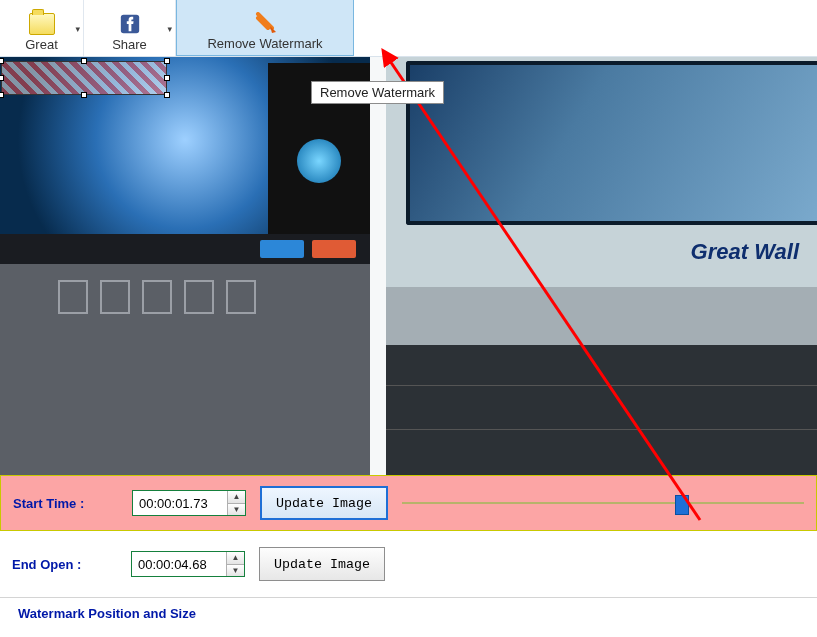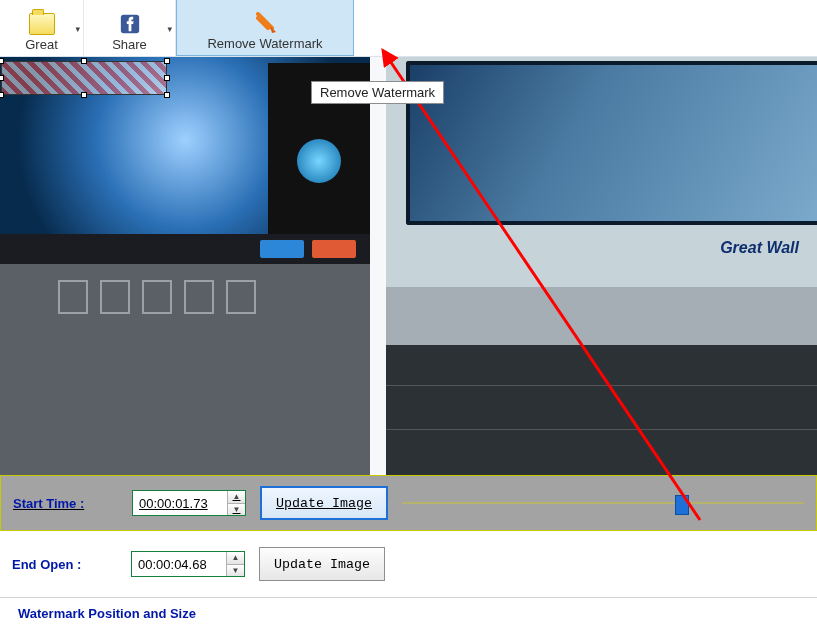--- a/index.html
+++ b/index.html
@@ -118,21 +118,21 @@
       filter: blur(0.5px);
     }
     .rb .screen {
       position:absolute; left:20px; right:0; top:4px; height:164px;
       background: linear-gradient(120deg,#1a3f68,#4a7aa1 40%,#7aa9cc);
       border:4px solid #0b1b2b; border-right:none; border-radius:3px 0 0 3px;
     }
     .rb .gw {
       position:absolute; right:18px; top:182px;
       font-style: italic; font-weight:700; color:#0e2e6e;
-      font-size:16px;
+      font-size:22px;
     }
     .rb .kb {
       position:absolute; left:0; right:0; bottom:0; height:130px;
       background:#2c3136;
     }
     .rb .kb::before, .rb .kb::after{
       content:""; position:absolute; left:0; right:0; height:1px; background:#555;
     }
     .rb .kb::before{ top:40px;} .rb .kb::after{ top:84px;}
 
@@ -162,23 +162,22 @@
       pointer-events:none; z-index:4;
     }
 
     
     .row {
       display:flex; align-items:center;
       padding: 10px 12px;
       gap: 14px;
     }
     .row.start {
-      background:#a3a3a3;
+      background:#fca5a5;
       border:1px solid #c9c900;
-      text-decoration:underline;
     }
     .row.end {
       background:#fff;
     }
     .row .lbl {
       color:#0018a8; font-weight:600; width:105px;
     }
     .spin {
       display:flex; align-items:stretch; height:26px;
       border:1px solid #15803d; background:#fff;

